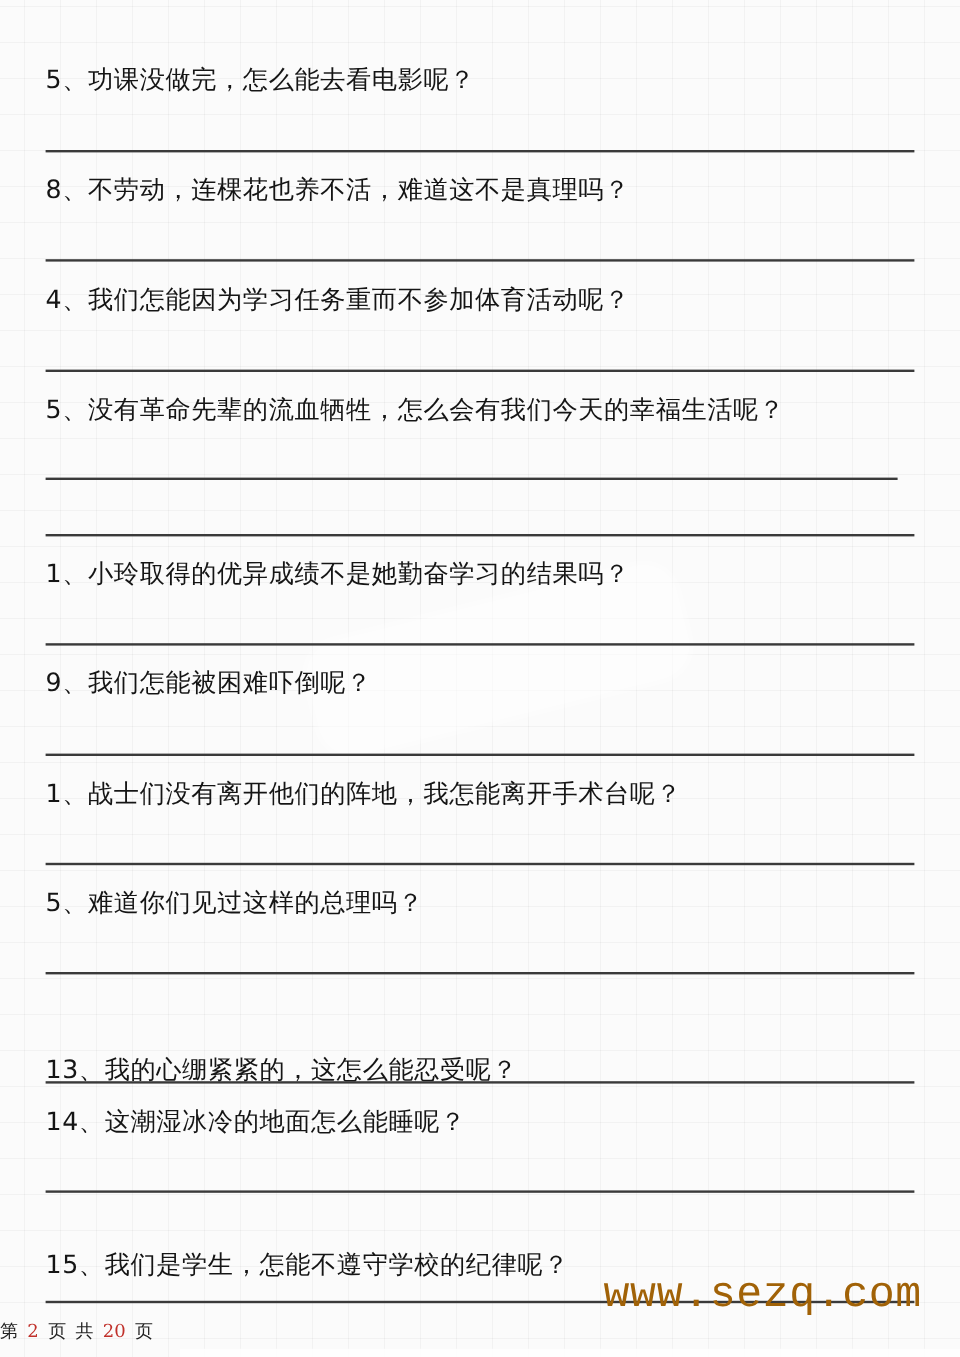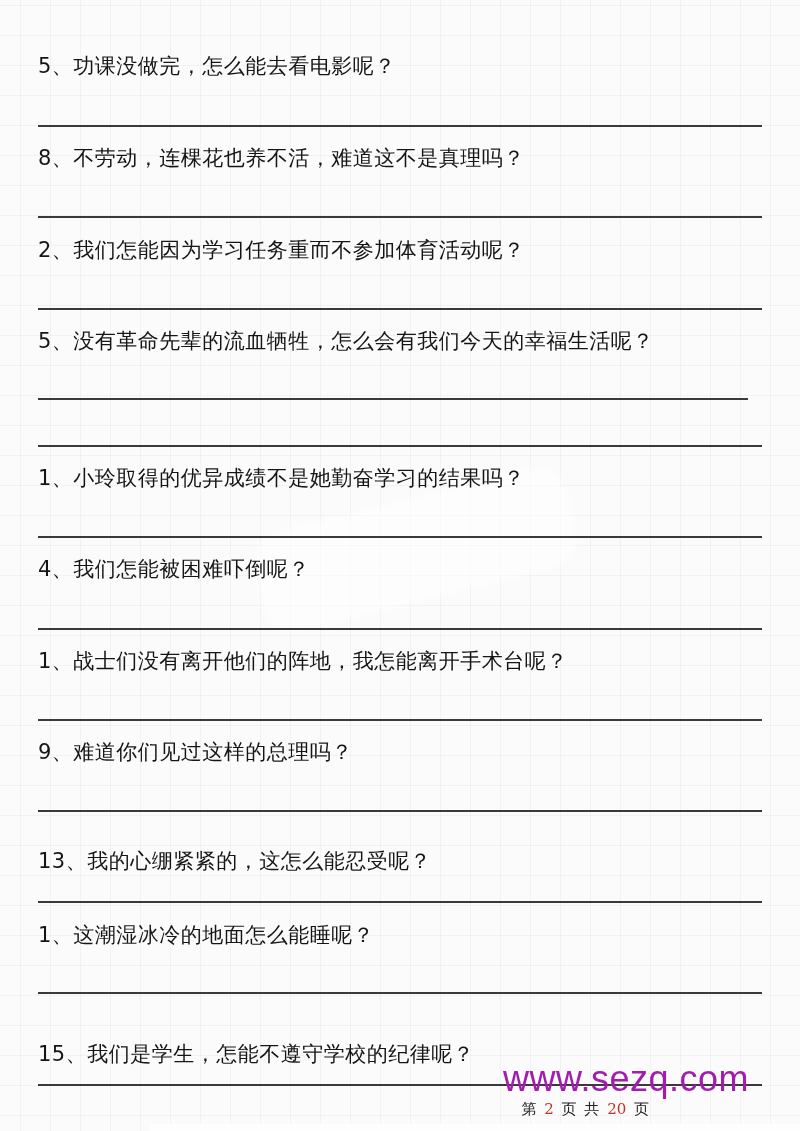--- a/index.html
+++ b/index.html
@@ -25,25 +25,25 @@
     .watermark {
       position: absolute; left: 255px; top: 500px; width: 320px; height: 100px;
       transform: rotate(-14deg);
       border-radius: 30px;
       background: rgba(255,255,255,0.55);
       filter: blur(3px);
       pointer-events: none;
     }
     .site {
       position: absolute; left: 503px; top: 1058px;
-      font-family: Liberation Sans, sans-serif;
-      font-size: 36px; color: #a21caf; letter-spacing: 0.5px;
+      font-family: Liberation Mono, monospace;
+      font-size: 36px; color: #a16207; letter-spacing: 0.5px;
     }
     .footer {
-      position: absolute; left: 0; width: 649px; top: 1100px; text-align: right;
+      position: absolute; left: 0; width: 649px; top: 1100px; text-align: left;
       font-family: "DejaVu Serif", "Liberation Serif", serif;
       font-size: 15px; color: #222; word-spacing: 3px;
     }
     .footer .num { color: #c0302a; }
     .footer-strip {
       position: absolute; left: 150px; right: 0; top: 1124px; height: 7px;
       background: rgba(255,255,255,0.8);
     }
   </style>
 </head>
@@ -52,43 +52,43 @@
 <div>
 
   <div class="watermark"></div>
 
   <div class="q" style="top:52px">5、功课没做完，怎么能去看电影呢？</div>
   <div class="line" style="top:125px;width:724px"></div>
 
   <div class="q" style="top:144px">8、不劳动，连棵花也养不活，难道这不是真理吗？</div>
   <div class="line" style="top:216px;width:724px"></div>
 
-  <div class="q" style="top:236px">2、我们怎能因为学习任务重而不参加体育活动呢？</div>
+  <div class="q" style="top:236px">4、我们怎能因为学习任务重而不参加体育活动呢？</div>
   <div class="line" style="top:308px;width:724px"></div>
 
   <div class="q" style="top:327px">5、没有革命先辈的流血牺牲，怎么会有我们今天的幸福生活呢？</div>
   <div class="line" style="top:398px;width:710px"></div>
   <div class="line" style="top:445px;width:724px"></div>
 
   <div class="q" style="top:464px">1、小玲取得的优异成绩不是她勤奋学习的结果吗？</div>
   <div class="line" style="top:536px;width:724px"></div>
 
-  <div class="q" style="top:555px">4、我们怎能被困难吓倒呢？</div>
+  <div class="q" style="top:555px">9、我们怎能被困难吓倒呢？</div>
   <div class="line" style="top:628px;width:724px"></div>
 
   <div class="q" style="top:647px">1、战士们没有离开他们的阵地，我怎能离开手术台呢？</div>
   <div class="line" style="top:719px;width:724px"></div>
 
-  <div class="q" style="top:738px">9、难道你们见过这样的总理吗？</div>
+  <div class="q" style="top:738px">5、难道你们见过这样的总理吗？</div>
   <div class="line" style="top:810px;width:724px"></div>
 
-  <div class="q" style="top:847px">13、我的心绷紧紧的，这怎么能忍受呢？</div>
+  <div class="q" style="top:877px">13、我的心绷紧紧的，这怎么能忍受呢？</div>
   <div class="line" style="top:901px;width:724px"></div>
 
-  <div class="q" style="top:921px">1、这潮湿冰冷的地面怎么能睡呢？</div>
+  <div class="q" style="top:921px">14、这潮湿冰冷的地面怎么能睡呢？</div>
   <div class="line" style="top:992px;width:724px"></div>
 
   <div class="q" style="top:1040px">15、我们是学生，怎能不遵守学校的纪律呢？</div>
   <div class="line" style="top:1084px;width:724px"></div>
 
   <div class="site">www.sezq.com</div>
 
   <div class="footer">
     <span>第</span>
     <span class="num">2</span>

